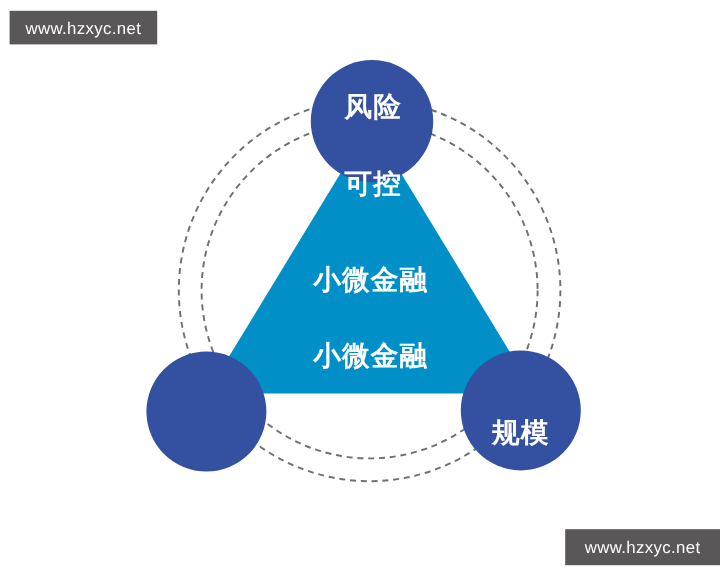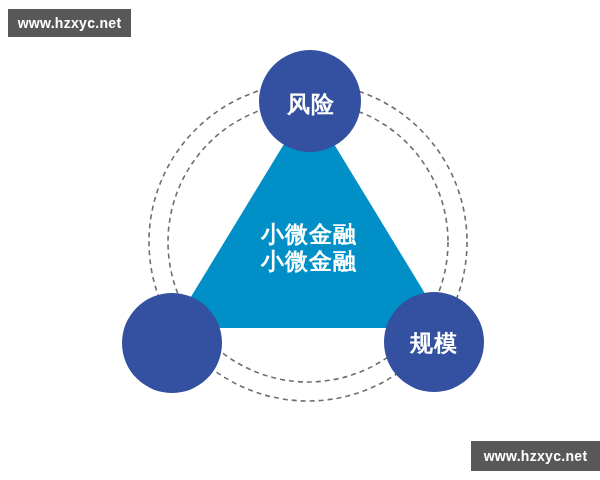--- a/index.html
+++ b/index.html
@@ -31,27 +31,27 @@
     pointer-events: none;
   }
   .node-label {
     font-size: 23px;
     line-height: 28px;
   }
   .center-label {
     font-size: 23px;
     line-height: 27px;
   }
-  .label span { display: block; }
+  .label span { display: block; margin-top: 36px; }
   .watermark {
     position: absolute;
     background: #595757;
     color: #ffffff;
     font-family: "Liberation Sans", sans-serif;
-    font-weight: bold;
+    font-weight: normal;
     font-size: 14px;
     letter-spacing: 0.3px;
     display: flex;
     align-items: center;
     justify-content: center;
     text-align: right;
   }
   .wm-top-left {
     left: 8px;
     top: 9px;
@@ -77,20 +77,21 @@
 
     <polygon points="309,103 172,328 446,328" fill="#008fc6"></polygon>
 
     <circle cx="310" cy="101" r="51" fill="#3351a0"></circle>
     <circle cx="172" cy="343" r="50" fill="#3351a0"></circle>
     <circle cx="434" cy="342" r="50" fill="#3351a0"></circle>
   </svg>
 
   <div class="label node-label" style="left:311px; top:104px;">
     <span>风险</span>
+    <span>可控</span>
   </div>
 
 
   <div class="label node-label" style="left:434px; top:343px;text-align:right;">
     <span>规模</span>
   </div>
 
   <div class="label center-label" style="left:309px; top:248px;">
     <span>小微金融</span>
     <span>小微金融</span>

